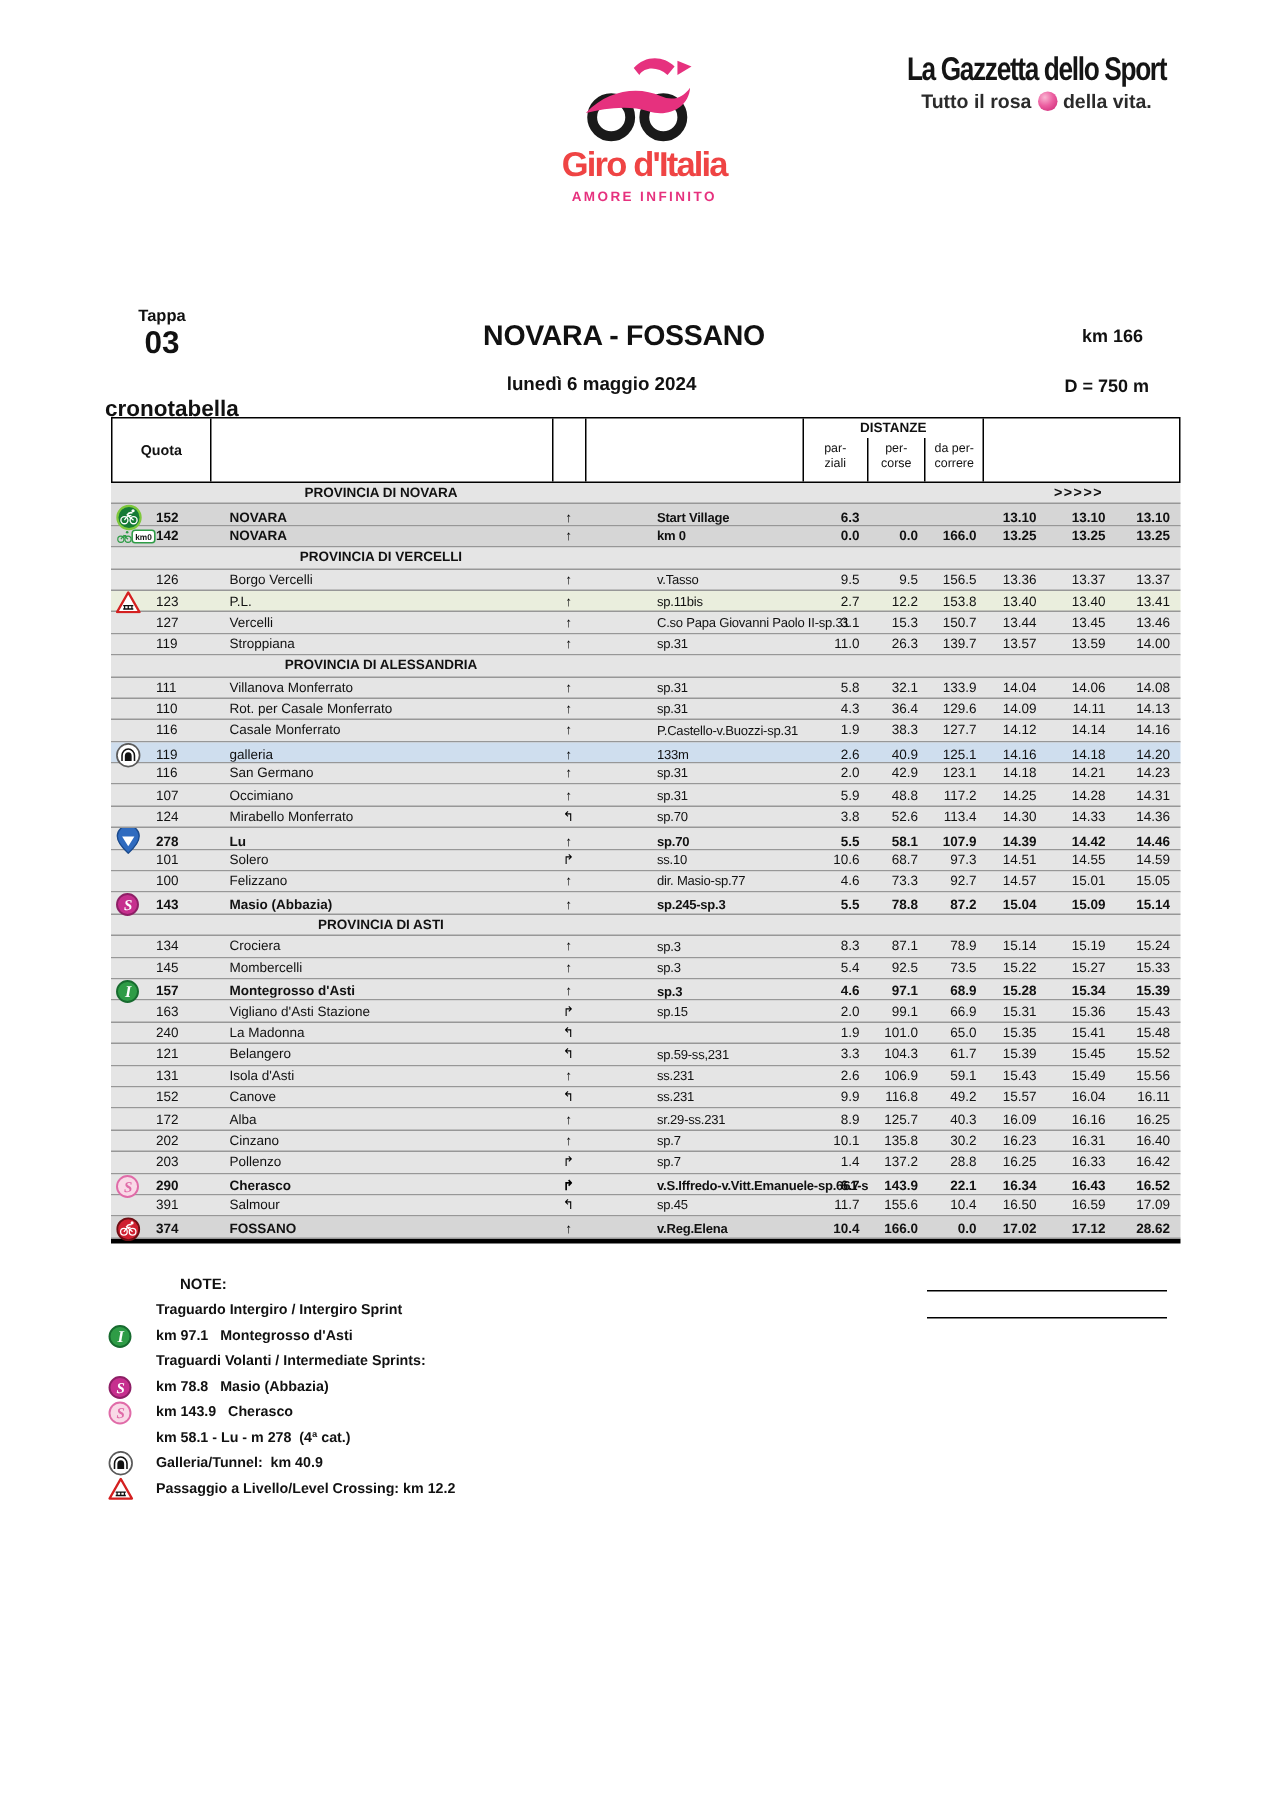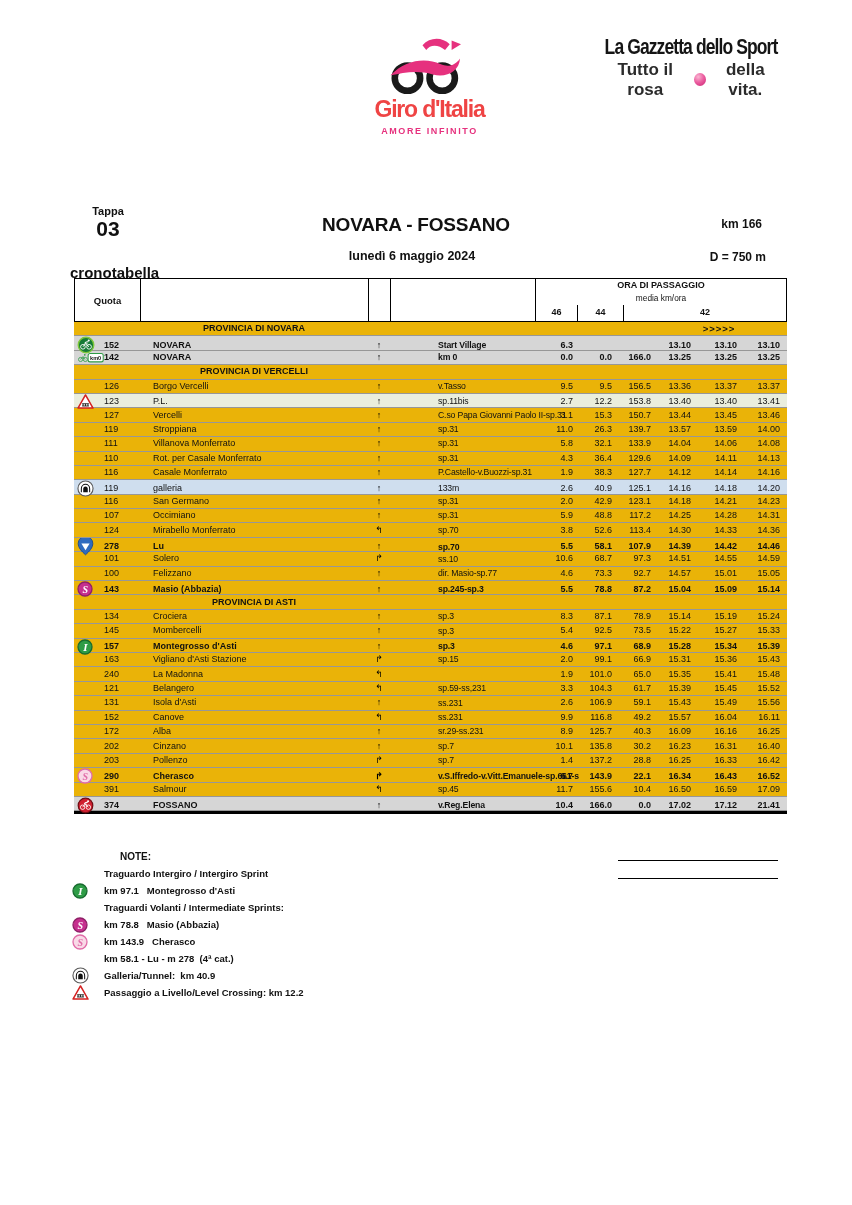--- a/index.html
+++ b/index.html
@@ -9,32 +9,32 @@
     font-family:"Liberation Sans", sans-serif; color:#111;
     overflow:hidden;
   }
   
   .giro-logo { position:absolute; left:352px; top:34px; width:155px; text-align:center; }
   .giro-logo svg { display:block; margin:0 auto; }
   .giro-title { font-size:23px; font-weight:bold; letter-spacing:-1.2px; color:#ef4444; line-height:1; margin-top:2px; }
   .giro-sub { font-size:9px; font-weight:bold; letter-spacing:1.6px; color:#e6317e; margin-top:5px; }
   .gazzetta { position:absolute; left:601px; top:36px; width:180px; text-align:center; }
   .gazzetta-title { font-size:17.5px; font-weight:bold; letter-spacing:-0.9px; color:#151515; line-height:1; transform:scaleY(1.25); transform-origin:top left; }
-  .gazzetta-sub { font-size:17px; color:#2b2b2b; margin-top:6px; display:flex; align-items:center; justify-content:center; gap:4px; font-weight:bold;}
+  .gazzetta-sub { font-size:13px; color:#2b2b2b; margin-top:6px; display:flex; align-items:center; justify-content:center; gap:4px; font-weight:bold;}
   .pink-ball { width:13px; height:13px; border-radius:50%; display:inline-block;
     background:radial-gradient(circle at 35% 30%, #f9b6d2 0%, #ec5fa1 45%, #d univers0 100%);
     background:radial-gradient(circle at 35% 30%, #f9b6d2 0%, #ec5fa1 45%, #c92071 100%); }
   
   .tappa-block { position:absolute; left:70px; top:205px; width:76px; text-align:center; font-weight:bold; }
   .tappa-label { font-size:11px; }
   .tappa-number { font-size:21px; line-height:1.1; }
   .tappa-type { font-size:15px;margin-top:24px; }
   .stage-title { position:absolute; left:140px; top:214px; width:552px; text-align:center; font-size:19px; font-weight:bold; letter-spacing:-0.2px; }
   .stage-km { position:absolute; top:217px; right:90px; font-size:12px; font-weight:bold; }
-  .stage-date { position:absolute; left:136px; top:249px; width:552px; text-align:center; font-size:12.5px; font-weight:bold; }
+  .stage-date { position:absolute; left:125px; top:249px; width:552px; text-align:center; font-size:12.5px; font-weight:bold; }
   .stage-detour { position:absolute; top:250px; right:86px; font-size:12px; font-weight:bold;text-align:right; }
   
   .rtable { position:absolute; left:74px; top:278px; width:713px; }
   .thead { display:flex; border:1.5px solid #000; height:44px; background:#fff; }
   .h-quota { width:66px; border-right:1px solid #000; display:flex; align-items:center; justify-content:center; font-size:9.5px; font-weight:bold; }
   .h-loc { width:228px; border-right:1px solid #000; }
   .h-arrow { width:22px; border-right:1px solid #000; }
   .h-road { width:145px; border-right:1px solid #000; }
   .h-dist { width:120px; border-right:1px solid #000; display:flex; flex-direction:column; }
   .h-dist-title, .h-ora-title { font-size:9px; font-weight:bold; text-align:center; height:13px; line-height:13px; }
@@ -43,21 +43,21 @@
   .h-dist-col + .h-dist-col { border-left:1px solid #000; width:39px; }
   .h-ora { flex:1; display:flex; flex-direction:column; }
   .h-ora-media { font-size:8.3px; text-align:center; height:13px; line-height:12px; }
   .h-ora-cols { flex:1; display:flex; }
   .h-ora-col { width:41px; font-size:9px; font-weight:bold; text-align:center; line-height:15px; }
   .h-ora-col.c44 { width:46px; border-left:1px solid #000; }
   .h-ora-col.c42 { flex:1; border-left:1px solid #000; }
   
   .tbody { border-bottom:3px solid #000; }
   .trow { display:grid; grid-template-columns:30px 36px 228px 22px 145px 42px 39px 39px 41px 46px 44px;
-    height:14.4px; align-items:center; border-bottom:1px solid #979797; font-size:9px; line-height:1; background:#eab308; }
+    height:14.4px; align-items:center; border-bottom:1px solid #979797; font-size:9px; line-height:1; background:#e5e5e5; }
   .trow.bold { font-weight:bold; }
   .trow.bg-gray { background:#d6d6d6; }
   .trow.bg-green { background:#eaeedd; }
   .trow.bg-blue { background:#cfdeee; }
   .c-icon { grid-column:1; display:flex; align-items:center; padding-left:3px; overflow:visible; }
   .c-icon svg { display:block; }
   .c-quota { grid-column:2; padding-right:3px; }
   .c-name { grid-column:3; padding-left:13px; white-space:nowrap; }
   .c-arrow { grid-column:4; text-align:center; font-size:9px; color:#000; }
   .c-road { grid-column:5; padding-left:8px; font-size:8.7px; white-space:nowrap; letter-spacing:-0.15px;margin-left:40px; }
@@ -111,27 +111,26 @@
 <div class="stage-km">km 166</div>
 <div class="stage-date">lunedì 6 maggio 2024</div>
 <div class="stage-detour">D = 750 m</div>
 
 <div class="rtable">
   <div class="thead">
     <div class="h-quota">Quota</div>
     <div class="h-loc"></div>
     <div class="h-arrow"></div>
     <div class="h-road"></div>
-    <div class="h-ora">
-      <div class="h-ora-title">ORA DI PASSAGGIO</div>
-      <div class="h-ora-media">media km/ora</div>
-      <div class="h-ora-cols">
-        <div class="h-ora-col c46">46</div>
-        <div class="h-ora-col c44">44</div>
-        <div class="h-ora-col c42">42</div>
+    <div class="h-dist">
+      <div class="h-dist-title">DISTANZE</div>
+      <div class="h-dist-cols">
+        <div class="h-dist-col"><span>par-</span><br><span>ziali</span></div>
+        <div class="h-dist-col"><span>per-</span><br><span>corse</span></div>
+        <div class="h-dist-col"><span>da per-</span><br><span>correre</span></div>
       </div>
     </div>
   </div>
   <div class="tbody">
       <div class="trow province">
         <span class="p-label">PROVINCIA DI NOVARA</span>
         <span class="p-right">&gt;&gt;&gt;&gt;&gt;</span>
       </div>
       <div class="trow bold bg-gray">
         <span class="c-icon">
@@ -231,20 +230,23 @@
         <span class="c-quota">119</span>
         <span class="c-name">Stroppiana</span>
         <span class="c-arrow">↑</span>
         <span class="c-road">sp.31</span>
         <span class="c-parz">11.0</span>
         <span class="c-perc">26.3</span>
         <span class="c-dapc">139.7</span>
         <span class="c-t46">13.57</span>
         <span class="c-t44">13.59</span>
         <span class="c-t42">14.00</span>
+      </div>
+      <div class="trow province">
+        <span class="p-label">PROVINCIA DI ALESSANDRIA</span>
       </div>
       <div class="trow">
         <span class="c-icon"></span>
         <span class="c-quota">111</span>
         <span class="c-name">Villanova Monferrato</span>
         <span class="c-arrow">↑</span>
         <span class="c-road">sp.31</span>
         <span class="c-parz">5.8</span>
         <span class="c-perc">32.1</span>
         <span class="c-dapc">133.9</span>
@@ -595,21 +597,21 @@
         </span>
         <span class="c-quota">374</span>
         <span class="c-name">FOSSANO</span>
         <span class="c-arrow">↑</span>
         <span class="c-road">v.Reg.Elena</span>
         <span class="c-parz">10.4</span>
         <span class="c-perc">166.0</span>
         <span class="c-dapc">0.0</span>
         <span class="c-t46">17.02</span>
         <span class="c-t44">17.12</span>
-        <span class="c-t42">21.41</span>
+        <span class="c-t42">28.62</span>
       </div>
     </div>
 </div>
 
 <div class="notes">
   <div class="notes-title">NOTE:</div>
   <div id="notes-list">
       <div class="note-line">
         <span class="note-icon"></span>
         <span class="note-text">Traguardo Intergiro / Intergiro Sprint</span>

